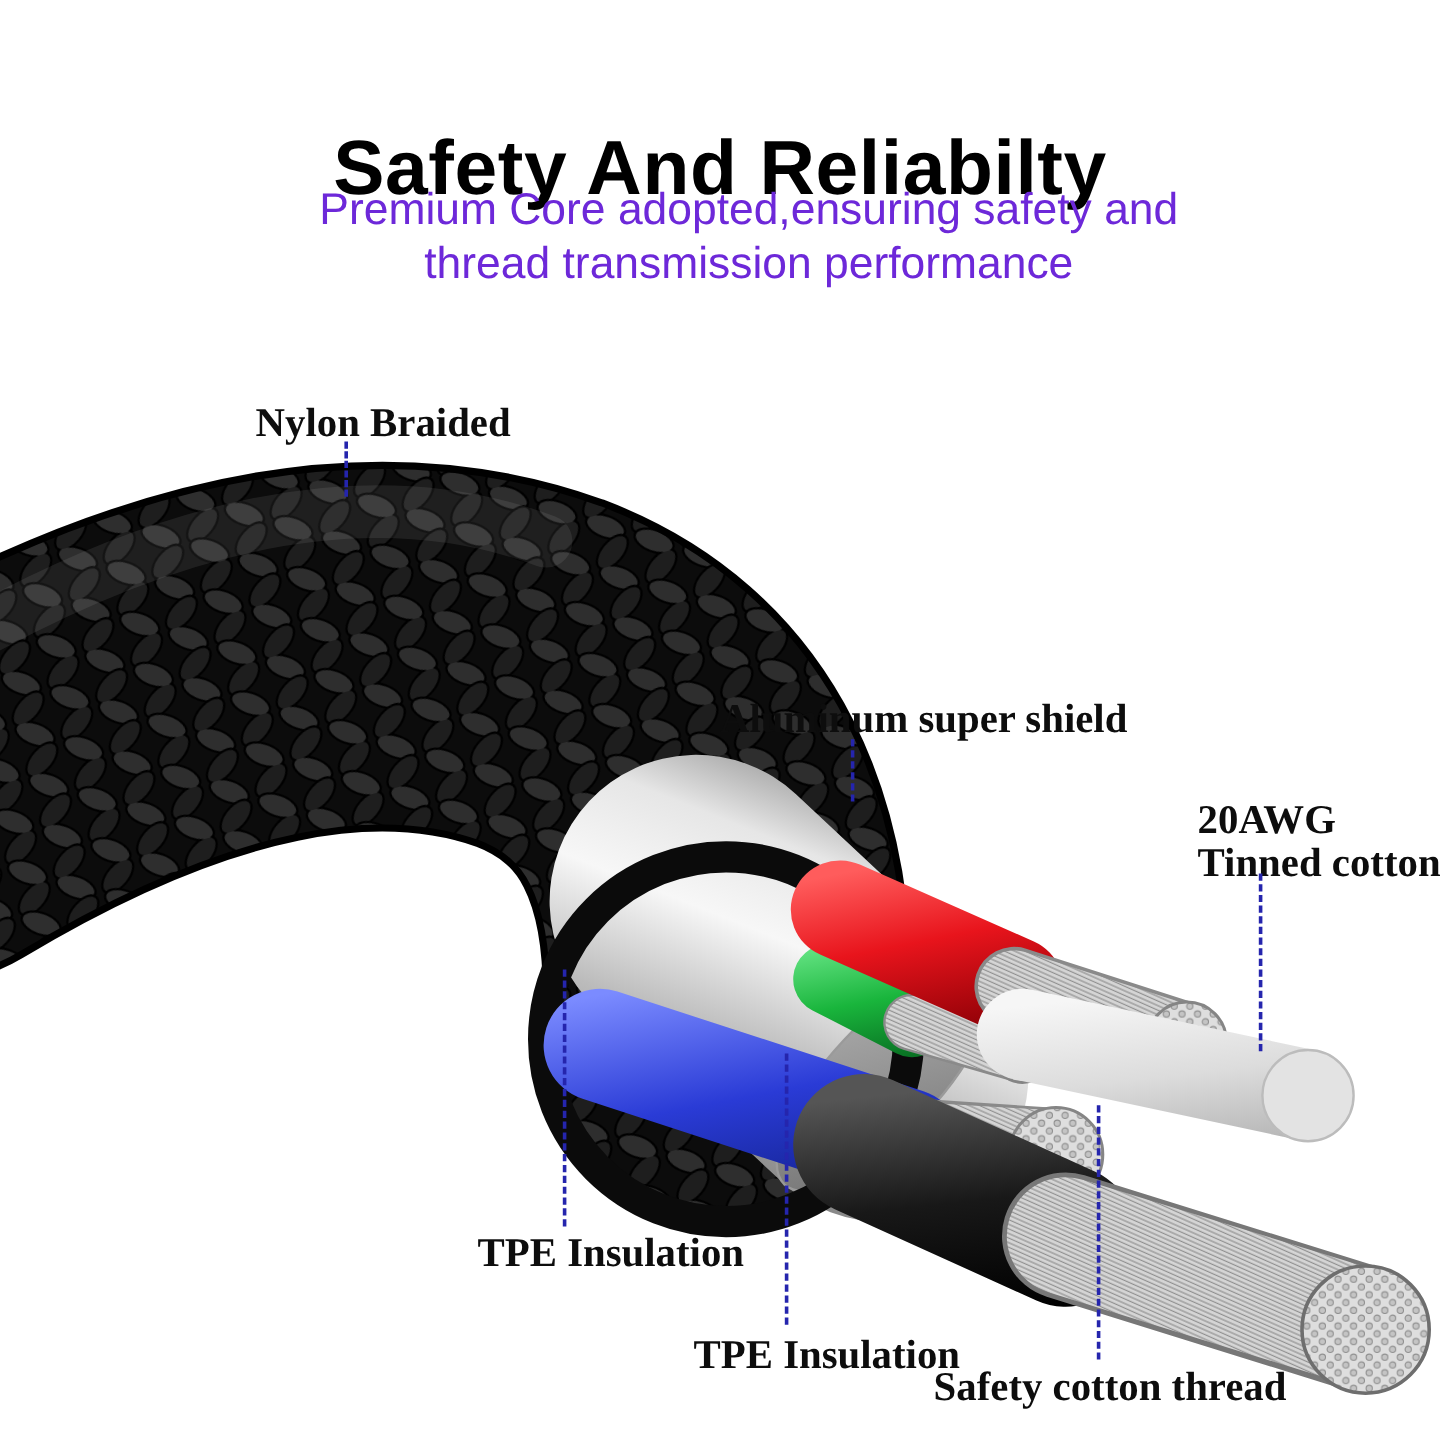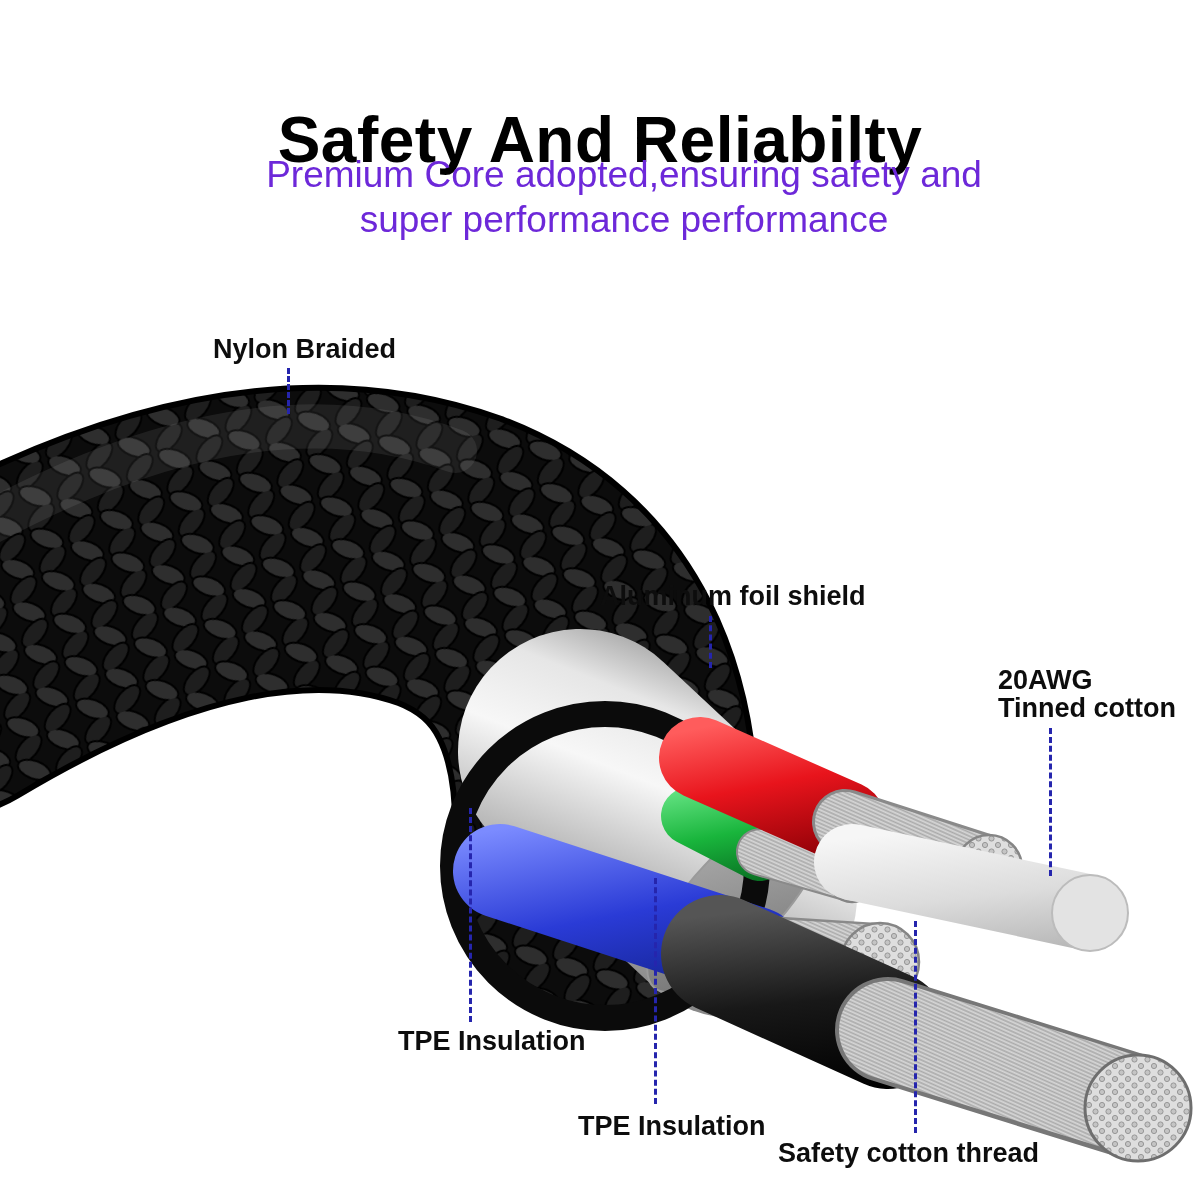--- a/index.html
+++ b/index.html
@@ -11,21 +11,21 @@
   .illustration{position:absolute;left:0;top:0;width:1200px;height:1200px;}
   .title{
     position:absolute;top:44px;left:0;right:0;text-align:center;
     font-size:64px;font-weight:bold;color:#000;letter-spacing:0.5px;
   }
   .subtitle{
     position:absolute;top:136px;left:0;right:0;text-align:center;
     font-size:37px;font-weight:normal;color:#6d28d9;line-height:1.22;padding-left:48px;
   }
   .annotation{
-    position:absolute;font-size:27px;font-weight:bold;color:#0d0d0d;white-space:nowrap;
+    position:absolute;font-size:34px;font-weight:bold;color:#0d0d0d;white-space:nowrap;font-family:Liberation Serif, serif;
   }
   .annotation.two-line{line-height:1.05;}
   .connector{
     position:absolute;width:0;border-left:3px dashed #2525ad;
   }
 </style>
 </head>
 <body>
 
 <div class="canvas">
@@ -133,27 +133,27 @@
       <path d="M 720 938 L 888 1014" fill="none" stroke="url(#gradBlack)" stroke-width="118" stroke-linecap="round"></path>
       <path d="M 888 1014 L 1132 1090" fill="none" stroke="#777777" stroke-width="106" stroke-linecap="round"></path>
       <path d="M 888 1014 L 1128 1088" fill="none" stroke="url(#strand)" stroke-width="98" stroke-linecap="round"></path>
       <circle cx="1138" cy="1092" r="53" fill="url(#dots)" stroke="#6e6e6e" stroke-width="3"></circle>
     </g>
   </svg>
 
   <h1 class="title">Safety And Reliabilty</h1>
   <div class="subtitle">
     <div>Premium Core adopted,ensuring safety and</div>
-    <div>super performance performance</div>
+    <div>thread transmission performance</div>
   </div>
 
   <div class="annotation" style="left:213px;top:318px;">Nylon Braided</div>
   <div class="connector" style="left:287px;top:352px;height:46px;"></div>
 
-  <div class="annotation" style="left:600px;top:565px;">Aluminum foil shield</div>
+  <div class="annotation" style="left:600px;top:565px;">Aluminum super shield</div>
   <div class="connector" style="left:709px;top:600px;height:52px;"></div>
 
   <div class="annotation two-line" style="left:998px;top:650px;">
     <div>20AWG</div>
     <div>Tinned cotton</div>
   </div>
   <div class="connector" style="left:1049px;top:712px;height:148px;"></div>
 
   <div class="connector" style="left:469px;top:792px;height:214px;"></div>
   <div class="annotation" style="left:398px;top:1010px;">TPE Insulation</div>

